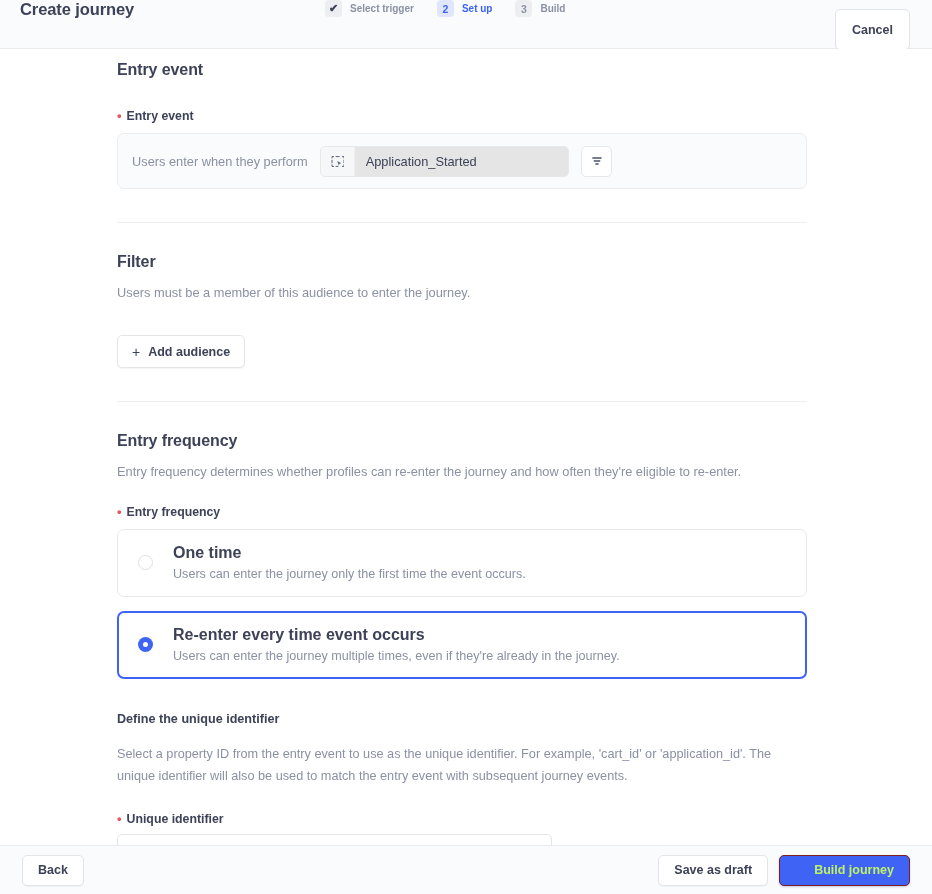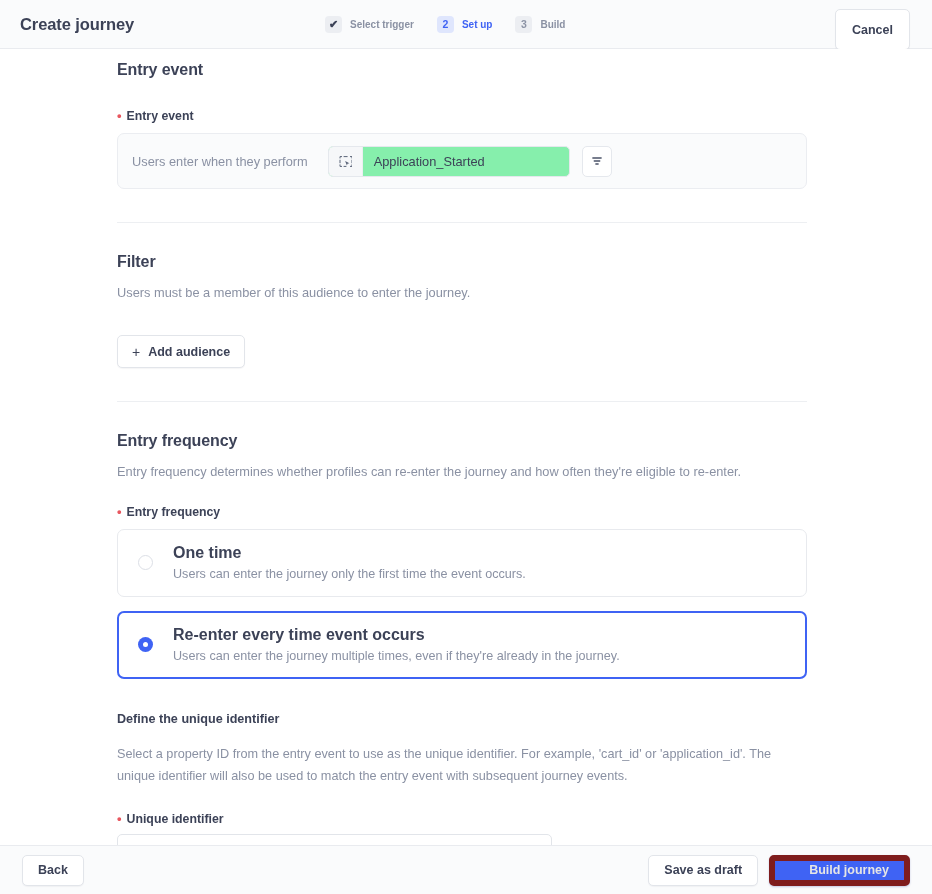--- a/index.html
+++ b/index.html
@@ -23,21 +23,20 @@
 
   
   .header {
     position: absolute;
     top: 0; left: 0;
     width: 932px;
     height: 49px;
     background: #fafbfc;
     border-bottom: 1px solid #e9ebef;
     display: flex;
-    align-items: center;
     padding: 0 20px;
   }
   .header-title {
     font-size: 16.5px;
     font-weight: bold;
     color: #3c4257;
     letter-spacing: -0.1px;
     white-space: nowrap;
   }
   .steps {
@@ -151,26 +150,25 @@
   .entry-prefix {
     font-size: 12.8px;
     color: #8a91a3;
     white-space: nowrap;
   }
   .event-input {
     display: flex;
     align-items: center;
     width: 250px;
     height: 31px;
-    background: #86efac;
+    background: #e5e5e5;
     border: 1px solid #e5e8ed;
     border-radius: 5px;
     overflow: hidden;
     cursor: pointer;
-    margin-left: 8px;
   }
   .event-icon-box {
     width: 34px;
     height: 29px;
     background: #f6f7f9;
     border-right: 1px solid #eceef2;
     display: flex;
     align-items: center;
     justify-content: center;
     flex: none;
@@ -315,22 +313,22 @@
     font-size: 12.5px;
     font-weight: bold;
     cursor: pointer;
     border: 1px solid #e2e5ea;
     background: #ffffff;
     color: #3c4257;
     box-shadow: 0 1px 1px rgba(30,35,60,.04);
   }
   .btn-primary {
     background: #3f63f4;
-    border: 6px solid #7f1d1d;
-    color: #e5e5e5;
+    border: 1px solid #7f1d1d;
+    color: #bef264;
     box-shadow: 0 1px 2px rgba(40,60,160,.25);
     padding-left: 34px;
   }
   .footer-right {
     margin-left: auto;
     display: flex;
     align-items: flex-end;
     gap: 11px;
   }
 

